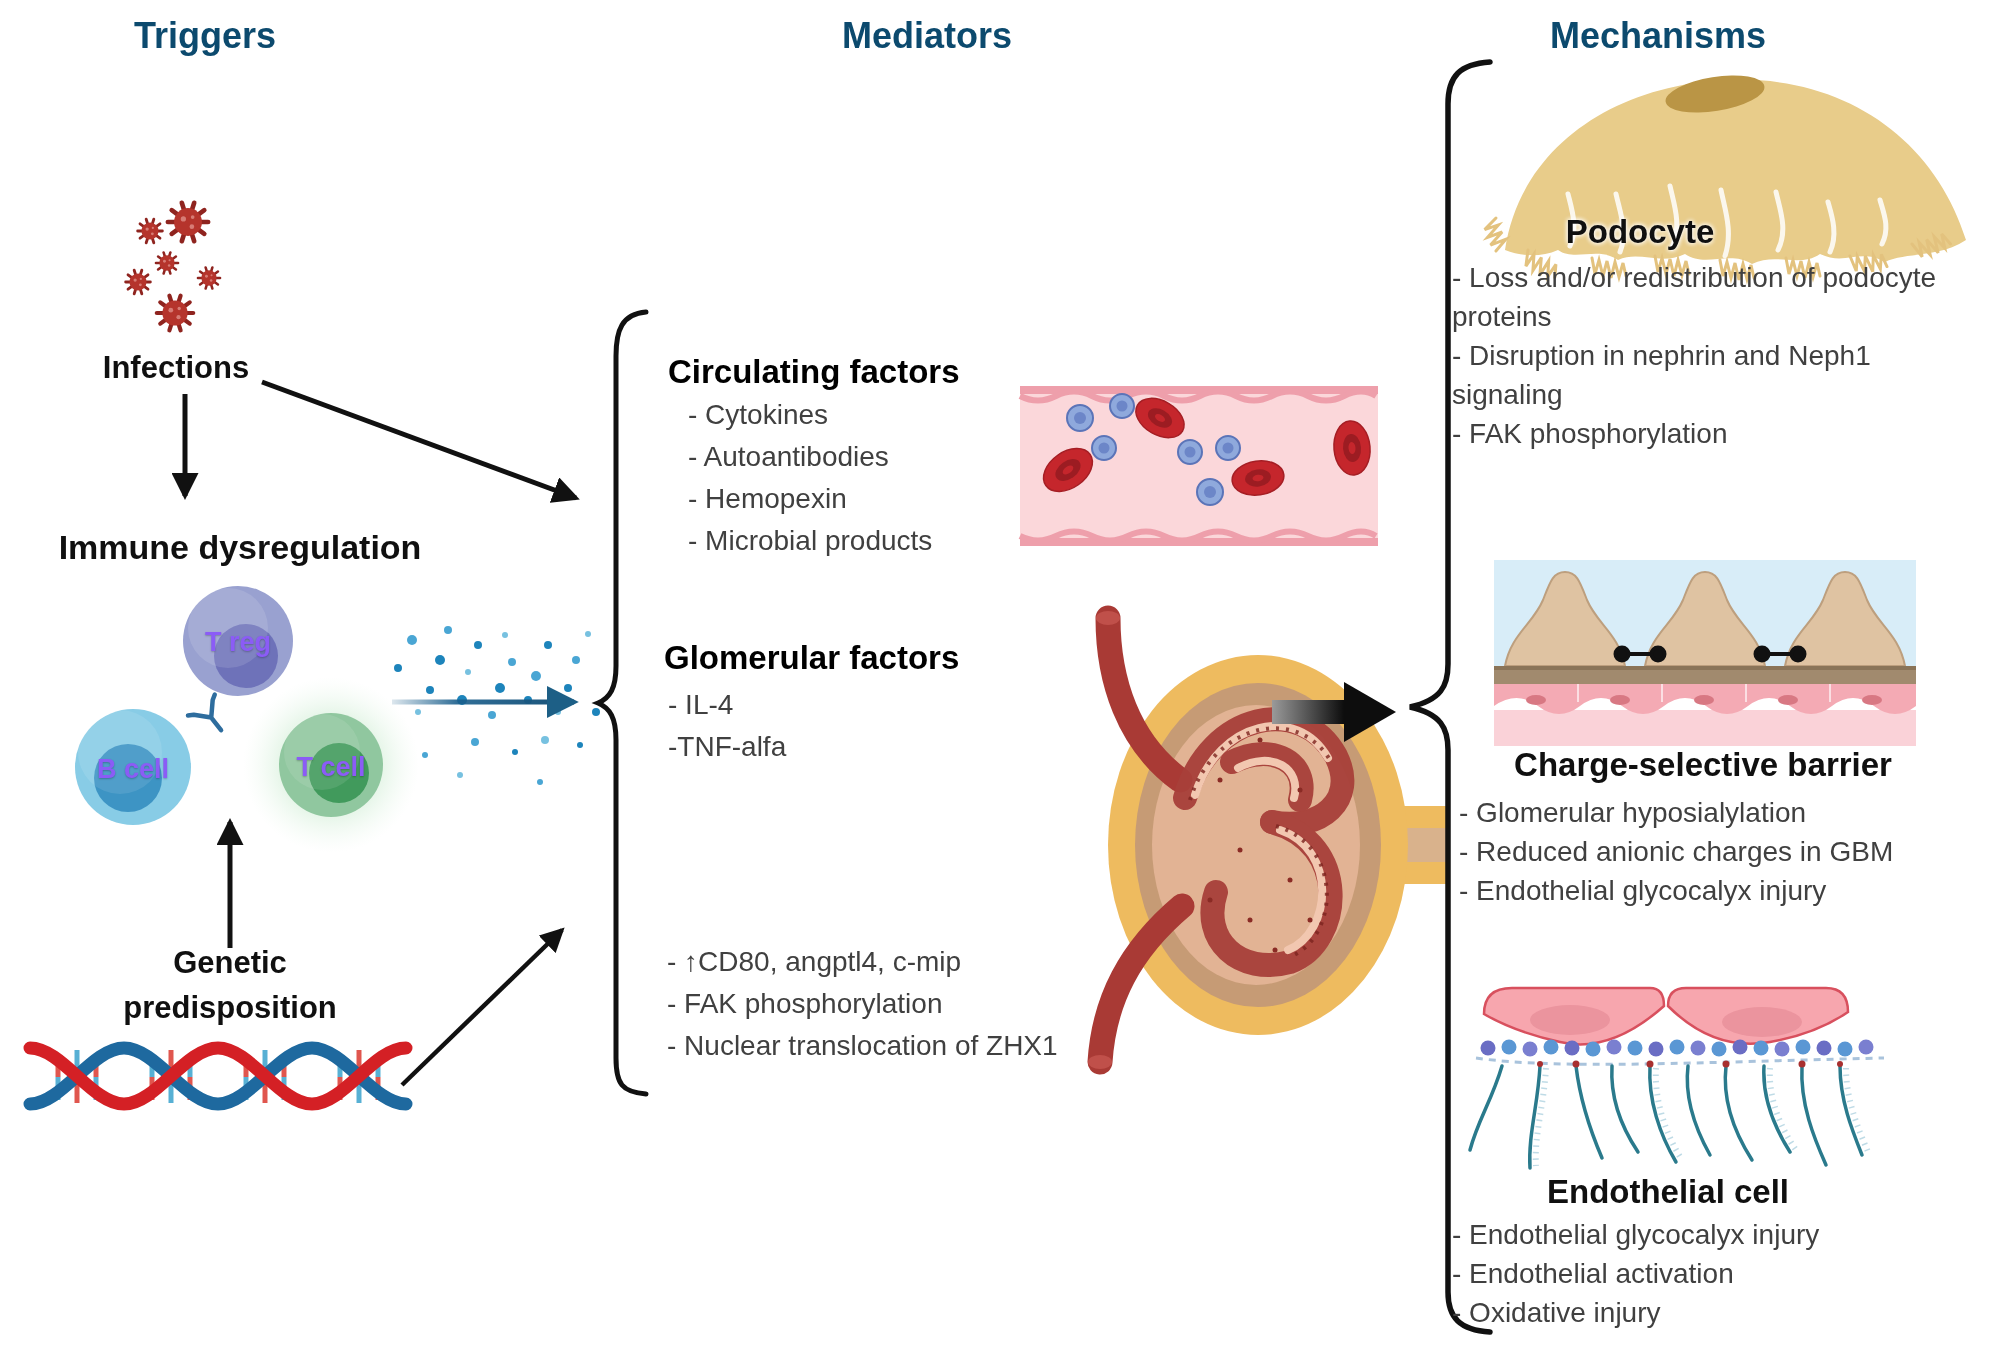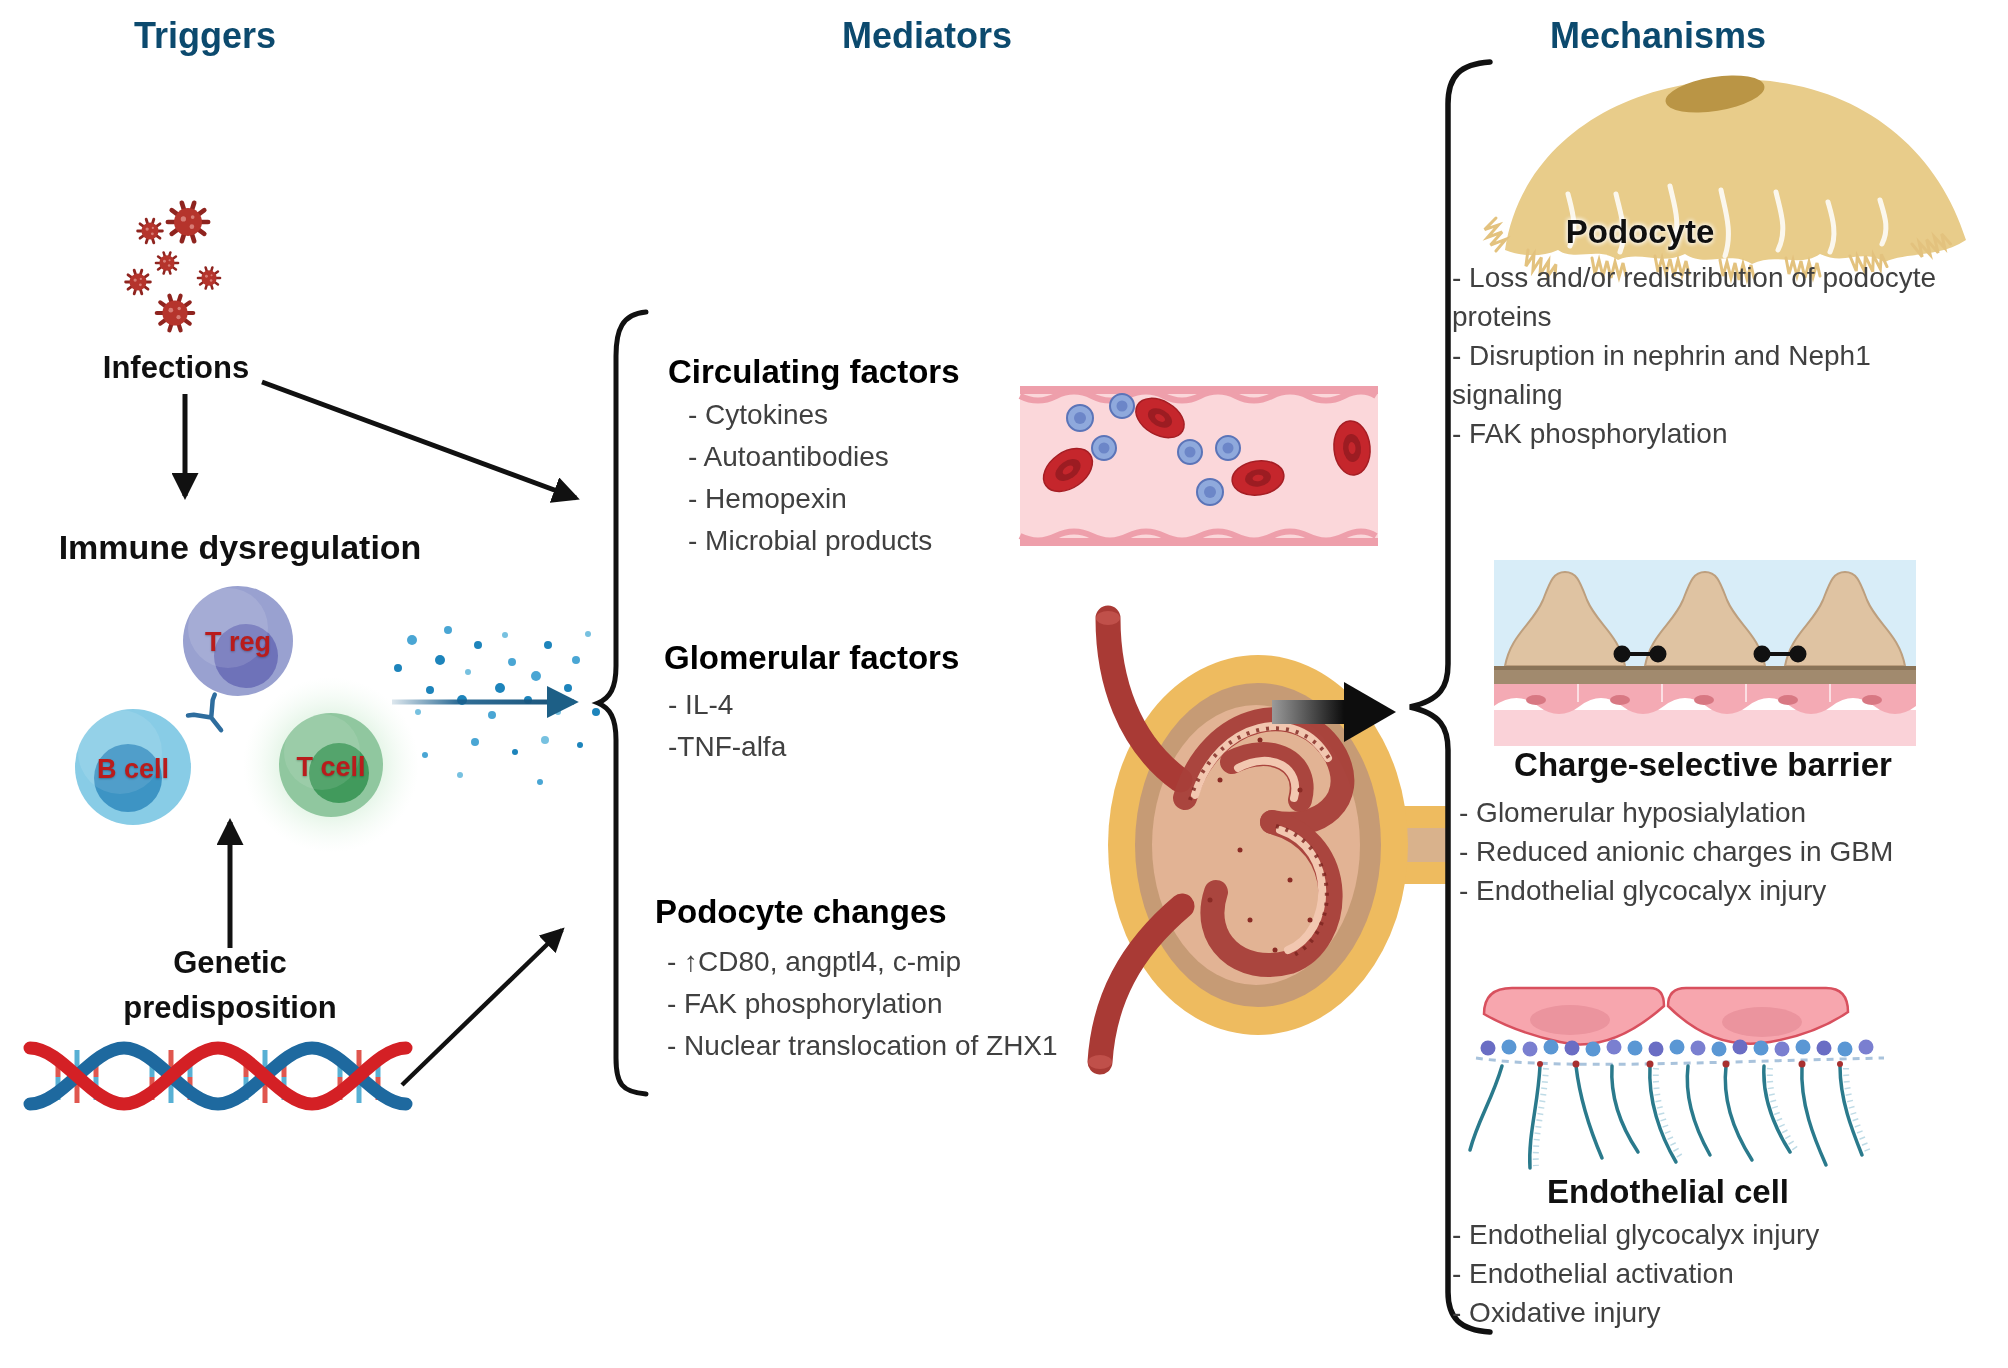--- a/index.html
+++ b/index.html
@@ -3,21 +3,21 @@
 <meta charset="utf-8">
 <style>
   html,body{margin:0;padding:0;background:#fff;}
   #canvas{position:relative;width:2008px;height:1368px;background:#fff;overflow:hidden;
           font-family:"Liberation Sans","DejaVu Sans",sans-serif;color:#111;}
   #art{position:absolute;left:0;top:0;z-index:1;}
   .txt{position:absolute;z-index:2;white-space:nowrap;}
   .hdr{font-size:36px;font-weight:bold;color:#0c4a6e;transform:translate(-50%,-50%);}
   .lbl{font-weight:bold;color:#101010;transform:translate(-50%,-50%);text-shadow:0 0 5px #fff,0 0 5px #fff;text-align:center;}
   .ttl{font-size:33px;font-weight:bold;color:#000000;transform:translateY(-50%);text-shadow:0 0 5px #fff,0 0 5px #fff;}
-  .cell-lbl{font-size:27px;font-weight:bold;color:#b91c1c;transform:translate(-50%,-50%);text-shadow:0 1px 2px rgba(0,0,0,.25);}
+  .cell-lbl{font-size:27px;font-weight:bold;color:#8b5cf6;transform:translate(-50%,-50%);text-shadow:0 1px 2px rgba(0,0,0,.25);}
   .list{position:absolute;z-index:2;font-size:28px;color:#404040;}
   .list.lh42 div{line-height:42px;}
   .list.lh39 div{line-height:39px;}
   .wrap{white-space:normal;}
 </style>
 </head>
 <body>
 
 <div id="canvas">
 
@@ -390,21 +390,20 @@
     <div>- Hemopexin</div>
     <div>- Microbial products</div>
   </div>
 
   <div class="txt ttl" style="left:664px;top:658px">Glomerular factors</div>
   <div class="list lh42" style="left:668px;top:684px;width:300px">
     <div>- IL-4</div>
     <div>-TNF-alfa</div>
   </div>
 
-  <div class="txt ttl" style="left:655px;top:912px">Podocyte changes</div>
   <div class="list lh42" style="left:667px;top:941px;width:520px">
     <div>- ↑CD80, angptl4, c-mip</div>
     <div>- FAK phosphorylation</div>
     <div>- Nuclear translocation of ZHX1</div>
   </div>
 
   <div class="txt lbl" style="left:1640px;top:232px;font-size:33px">Podocyte</div>
   <div class="list lh39 wrap" style="left:1452px;top:258px;width:510px">
     <div class="wrap">- Loss and/or redistribution of podocyte proteins</div>
     <div class="wrap">- Disruption in nephrin and Neph1 signaling</div>

